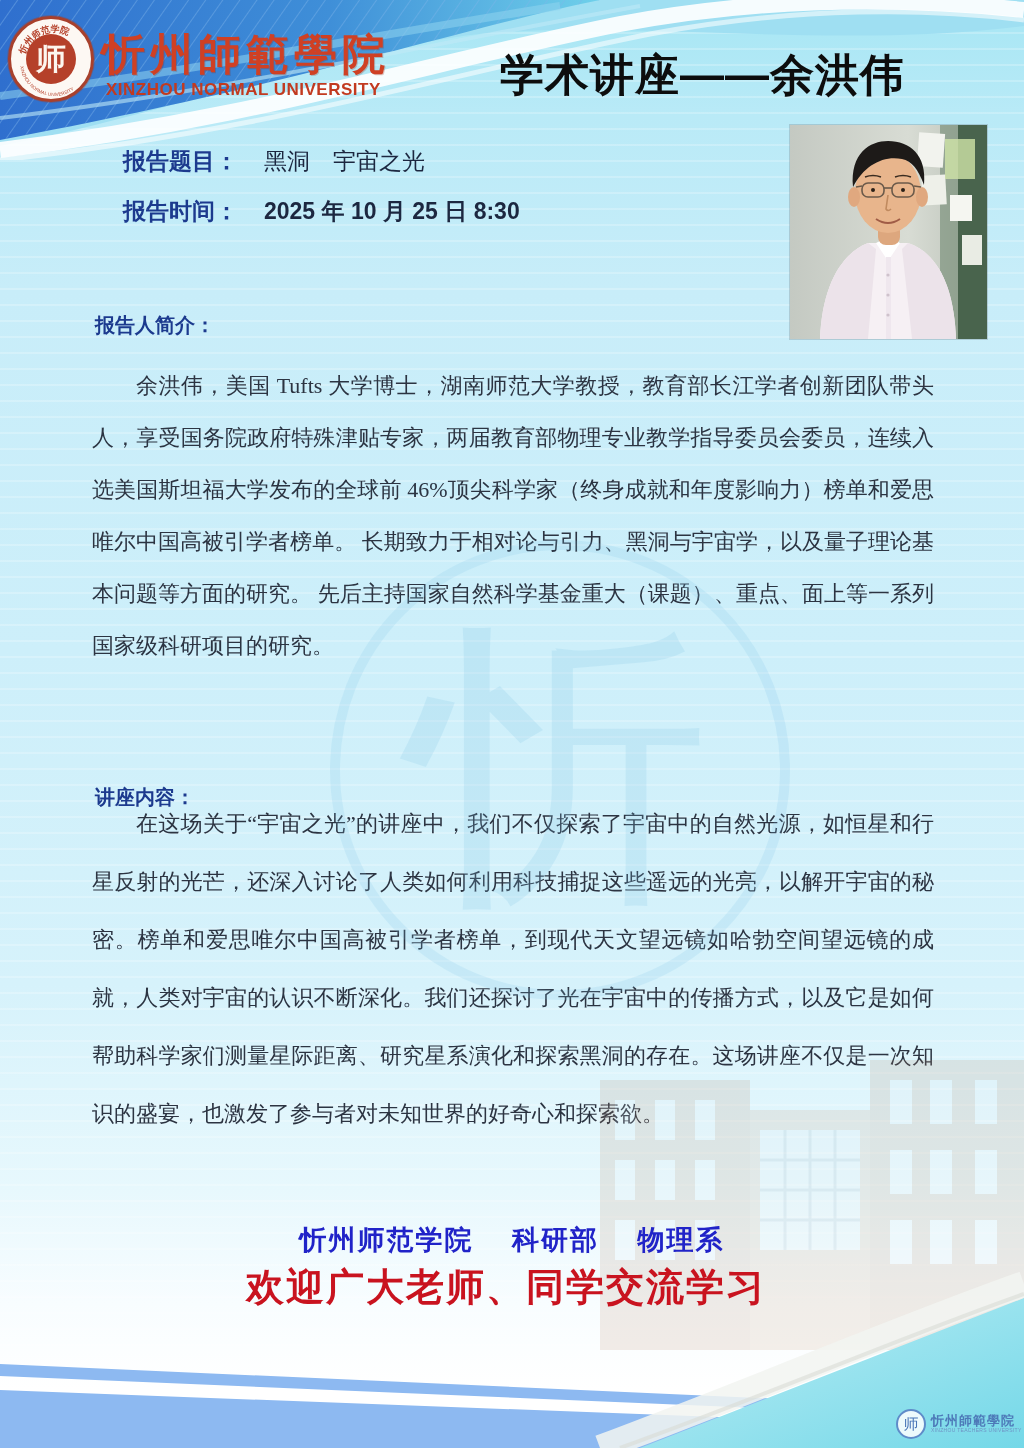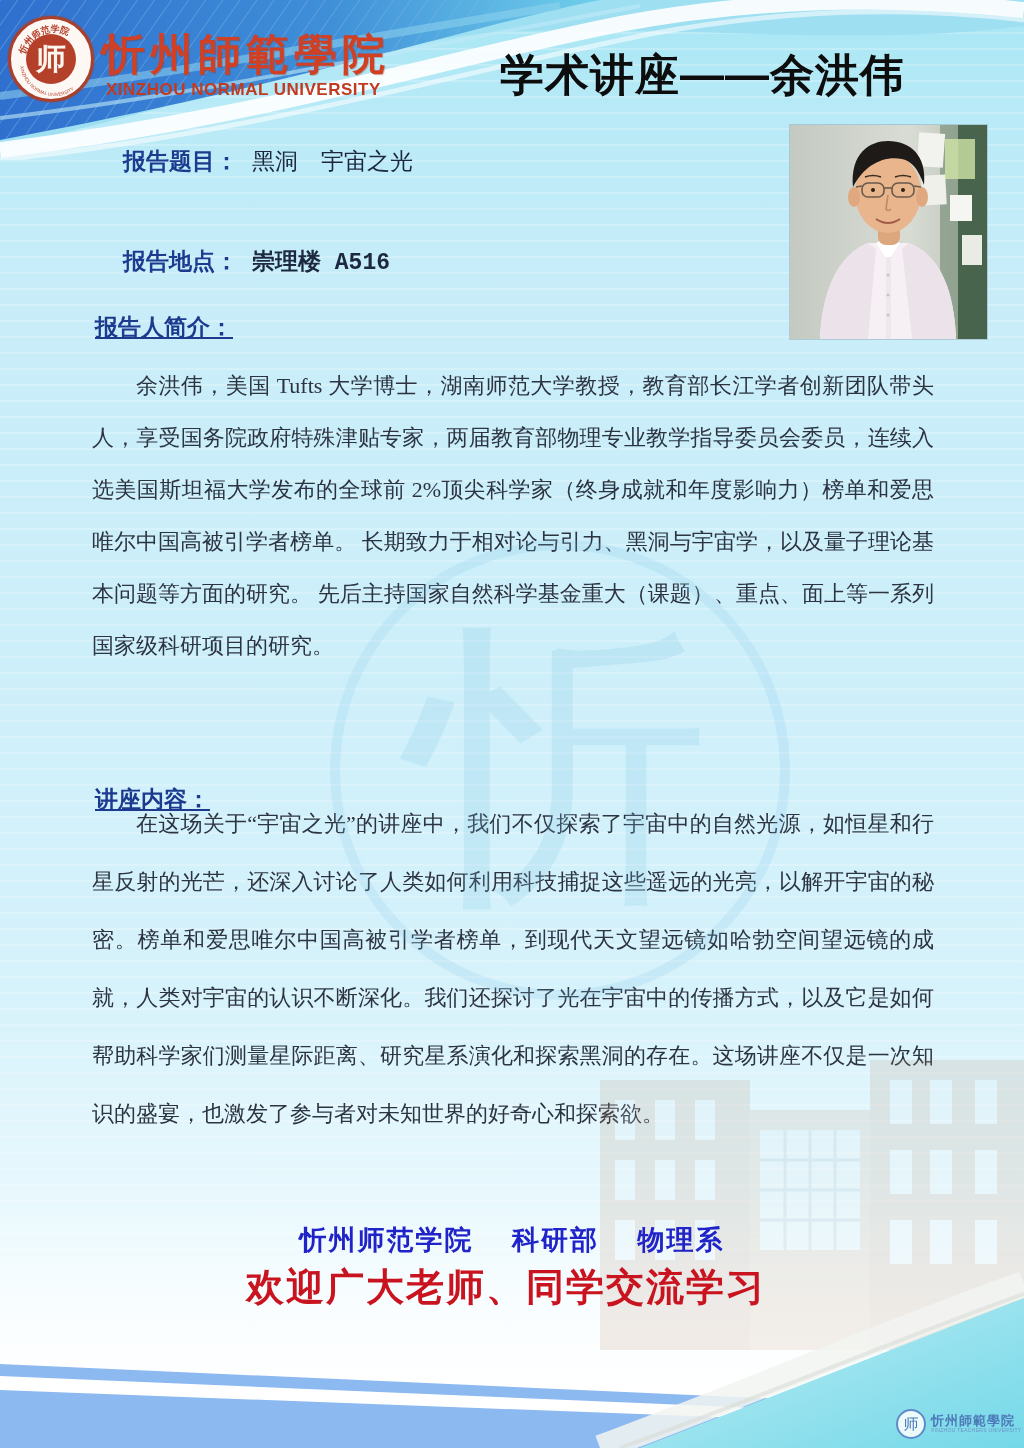--- a/index.html
+++ b/index.html
@@ -46,27 +46,26 @@
   .photo{position:absolute;top:125px;left:790px;width:197px;height:214px;overflow:hidden;
          box-shadow:0 0 0 1px rgba(120,140,150,.35);}
   
   .detail-row{position:absolute;left:95px;white-space:nowrap;}
   .detail-label{
     color:#1c3a8e;font-size:23px;font-weight:bold;
     font-family:"Liberation Sans","DejaVu Sans",sans-serif;
     margin-left:28px;
   }
   .detail-value{
-    color:#1c2740;font-size:23px;font-weight:bold;margin-left:14px;
-    font-family:Liberation Mono, monospace;
+    color:#1c2740;font-size:23px;font-weight:bold;margin-left:26px;
+    font-family:Liberation Sans, sans-serif;
   }
   .section-heading{
-    position:absolute;left:95px;color:#1c3a8e;font-size:23px;font-weight:bold;
+    position:absolute;left:95px;color:#1c3a8e;font-size:20px;font-weight:bold;
     font-family:"Liberation Sans","DejaVu Sans",sans-serif;
-    text-decoration:underline;
   }
   .para{
     position:absolute;left:92px;width:842px;
     color:#2c3442;font-size:22px;text-align:justify;text-indent:2em;
     font-family:"Liberation Serif","DejaVu Serif",serif;
   }
   .para.bio{top:360px;line-height:52px;}
   .para.content{top:795px;line-height:58px;}
   
   .watermark{
@@ -211,26 +210,26 @@
       <path d="M105,52 Q113,49 121,52" fill="none" stroke="#3a2c20" stroke-width="1.6"></path>
 
       <path d="M98,70 L96,84 Q98,87 101,84" fill="none" stroke="#c08a5f" stroke-width="1.6"></path>
       <path d="M86,94 Q98,102 110,94" fill="none" stroke="#a05c46" stroke-width="2"></path>
     </svg>
   </div>
 
   <div class="detail-row" style="top:146px">
     <span class="detail-label">报告题目：</span><span class="detail-value" style="font-weight:normal">黑洞　宇宙之光</span>
   </div>
-  <div class="detail-row" style="top:246px">
-    <span class="detail-label">报告地点：</span><span class="detail-value">崇理楼 A516</span>
+  <div class="detail-row" style="top:196px">
+    <span class="detail-label">报告时间：</span><span class="detail-value">2025 年 10 月 25 日  8:30</span>
   </div>
 
   <div class="section-heading" style="top:312px">报告人简介：</div>
-  <div class="para bio">余洪伟，美国 Tufts 大学博士，湖南师范大学教授，教育部长江学者创新团队带头人，享受国务院政府特殊津贴专家，两届教育部物理专业教学指导委员会委员，连续入选美国斯坦福大学发布的全球前 2%顶尖科学家（终身成就和年度影响力）榜单和爱思唯尔中国高被引学者榜单。 长期致力于相对论与引力、黑洞与宇宙学，以及量子理论基本问题等方面的研究。 先后主持国家自然科学基金重大（课题）、重点、面上等一系列国家级科研项目的研究。</div>
+  <div class="para bio">余洪伟，美国 Tufts 大学博士，湖南师范大学教授，教育部长江学者创新团队带头人，享受国务院政府特殊津贴专家，两届教育部物理专业教学指导委员会委员，连续入选美国斯坦福大学发布的全球前 46%顶尖科学家（终身成就和年度影响力）榜单和爱思唯尔中国高被引学者榜单。 长期致力于相对论与引力、黑洞与宇宙学，以及量子理论基本问题等方面的研究。 先后主持国家自然科学基金重大（课题）、重点、面上等一系列国家级科研项目的研究。</div>
 
   <div class="section-heading" style="top:784px">讲座内容：</div>
   <div class="para content">在这场关于“宇宙之光”的讲座中，我们不仅探索了宇宙中的自然光源，如恒星和行星反射的光芒，还深入讨论了人类如何利用科技捕捉这些遥远的光亮，以解开宇宙的秘密。榜单和爱思唯尔中国高被引学者榜单，到现代天文望远镜如哈勃空间望远镜的成就，人类对宇宙的认识不断深化。我们还探讨了光在宇宙中的传播方式，以及它是如何帮助科学家们测量星际距离、研究星系演化和探索黑洞的存在。这场讲座不仅是一次知识的盛宴，也激发了参与者对未知世界的好奇心和探索欲。</div>
 
   <div class="watermark">
       <span>忻</span>
     </div>
 
   <svg class="building" viewBox="0 0 444 310">
     <rect x="20" y="40" width="150" height="270" fill="#b98d6e"></rect>

